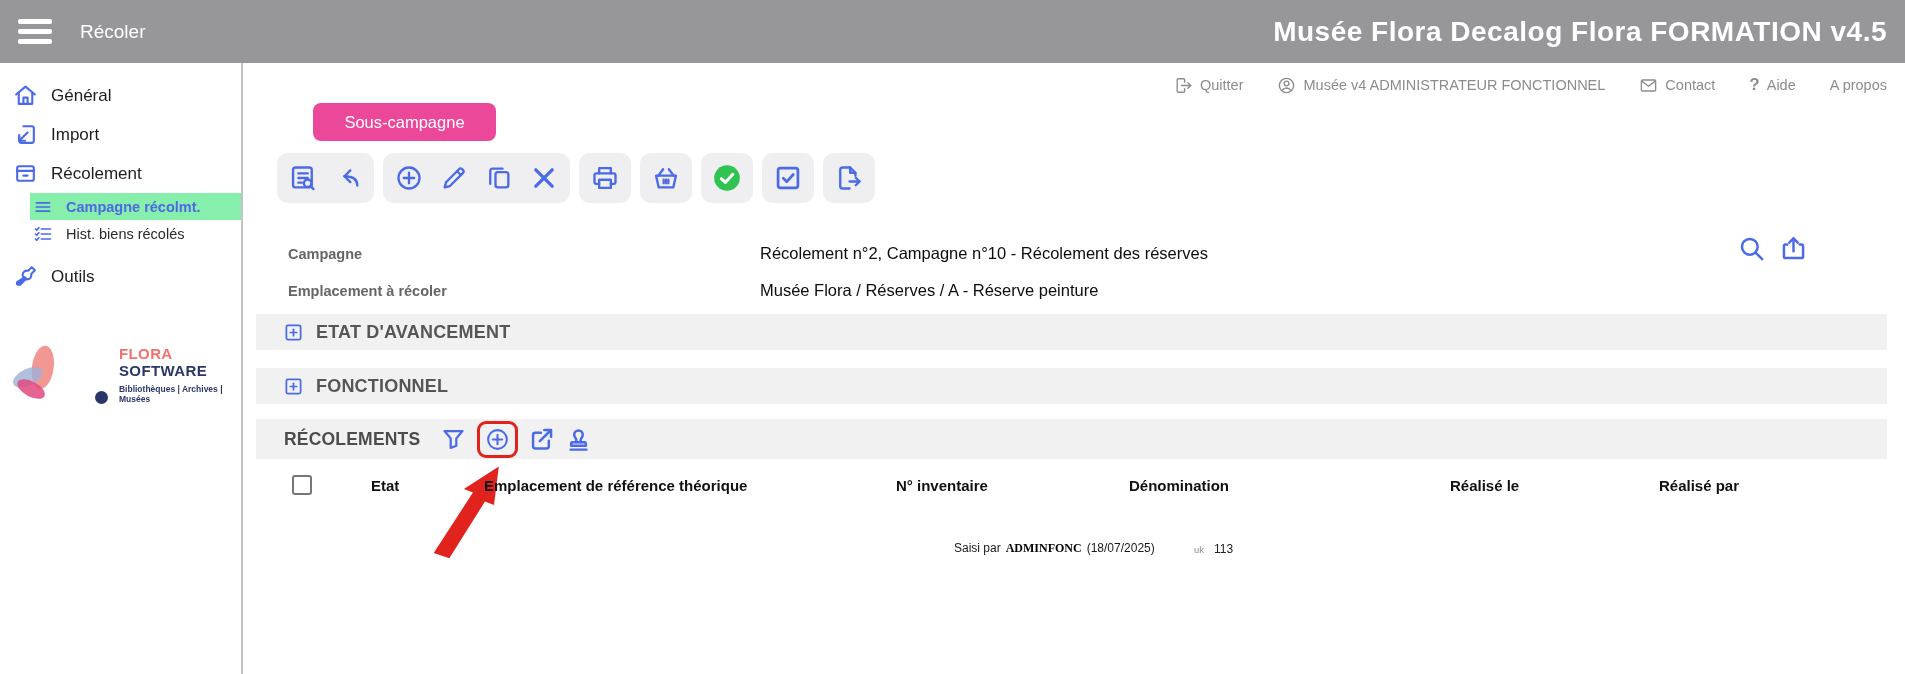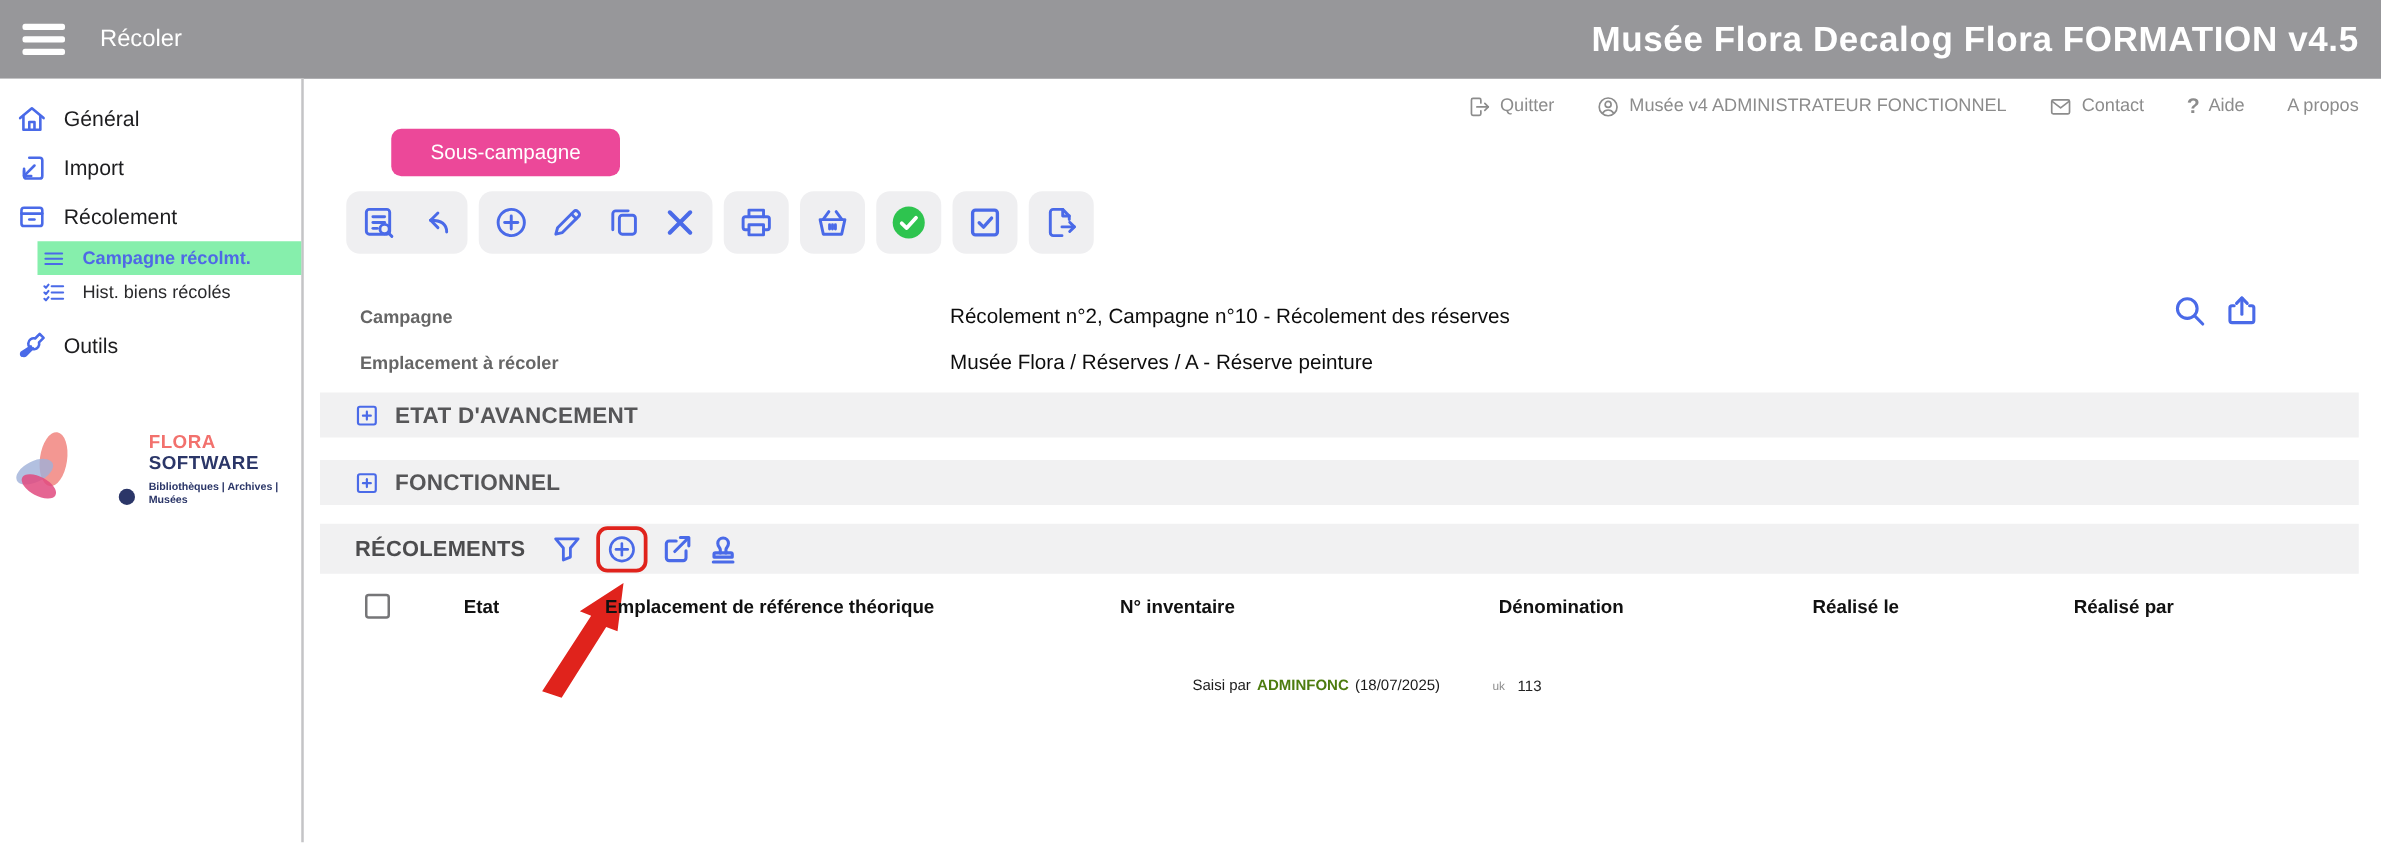--- a/index.html
+++ b/index.html
@@ -73,21 +73,21 @@
   .addwrap { border:3px solid #e0231c; border-radius:9px; padding:3px 5px; display:flex; align-items:center; }
 
   .arrow-overlay { position:absolute; left:152px; top:372px; width:120px; height:130px; pointer-events:none; }
 
   .thead { position:absolute; left:0; top:410px; width:1644px; height:30px; }
   .thead .col { position:absolute; top:4px; font-size:15px; font-weight:bold; color:#111; white-space:nowrap; }
   .checkbox { position:absolute; left:49px; top:2px; width:20px; height:20px; border:2px solid #767678;
               border-radius:3px; background:#fff; cursor:pointer; }
 
   .saisi { position:absolute; left:711px; top:478px; display:flex; gap:5px; align-items:baseline; font-size:12px; color:#1a1a1a; }
-  .saisi .user { color:#4d7c0f; font-weight:bold; }
+  .saisi .user { color:#000000; font-weight:bold;font-family:Liberation Serif, serif; }
   .ukgroup { position:absolute; left:951px; top:479px; display:flex; gap:10px; align-items:center; }
   .uk-label { font-size:9.5px; color:#8f8f8f; }
   .uk-value { font-size:12px; color:#222; }
 </style>
 </head>
 <body>
 
 <div class="topbar">
   <div class="burger">
       <span></span>
@@ -348,21 +348,21 @@
       <g transform="translate(45,122) rotate(33)">
         <polygon points="0,-108 -17,-70 -7.5,-72 -7.5,0 8.5,-4 7.5,-71 17,-73" fill="#e0231c"></polygon>
       </g>
     </svg>
 
     <div class="thead">
       <div class="checkbox"></div>
       <span class="col" style="left:128px">Etat</span>
       <span class="col" style="left:241px">Emplacement de référence théorique</span>
       <span class="col" style="left:653px">N° inventaire</span>
-      <span class="col" style="left:956px">Dénomination</span>
+      <span class="col" style="left:886px">Dénomination</span>
       <span class="col" style="left:1207px">Réalisé le</span>
       <span class="col" style="left:1416px">Réalisé par</span>
     </div>
 
     <div class="saisi">
       <span>Saisi par</span>
       <span class="user">ADMINFONC</span>
       <span>(18/07/2025)</span>
     </div>
     <div class="ukgroup">

